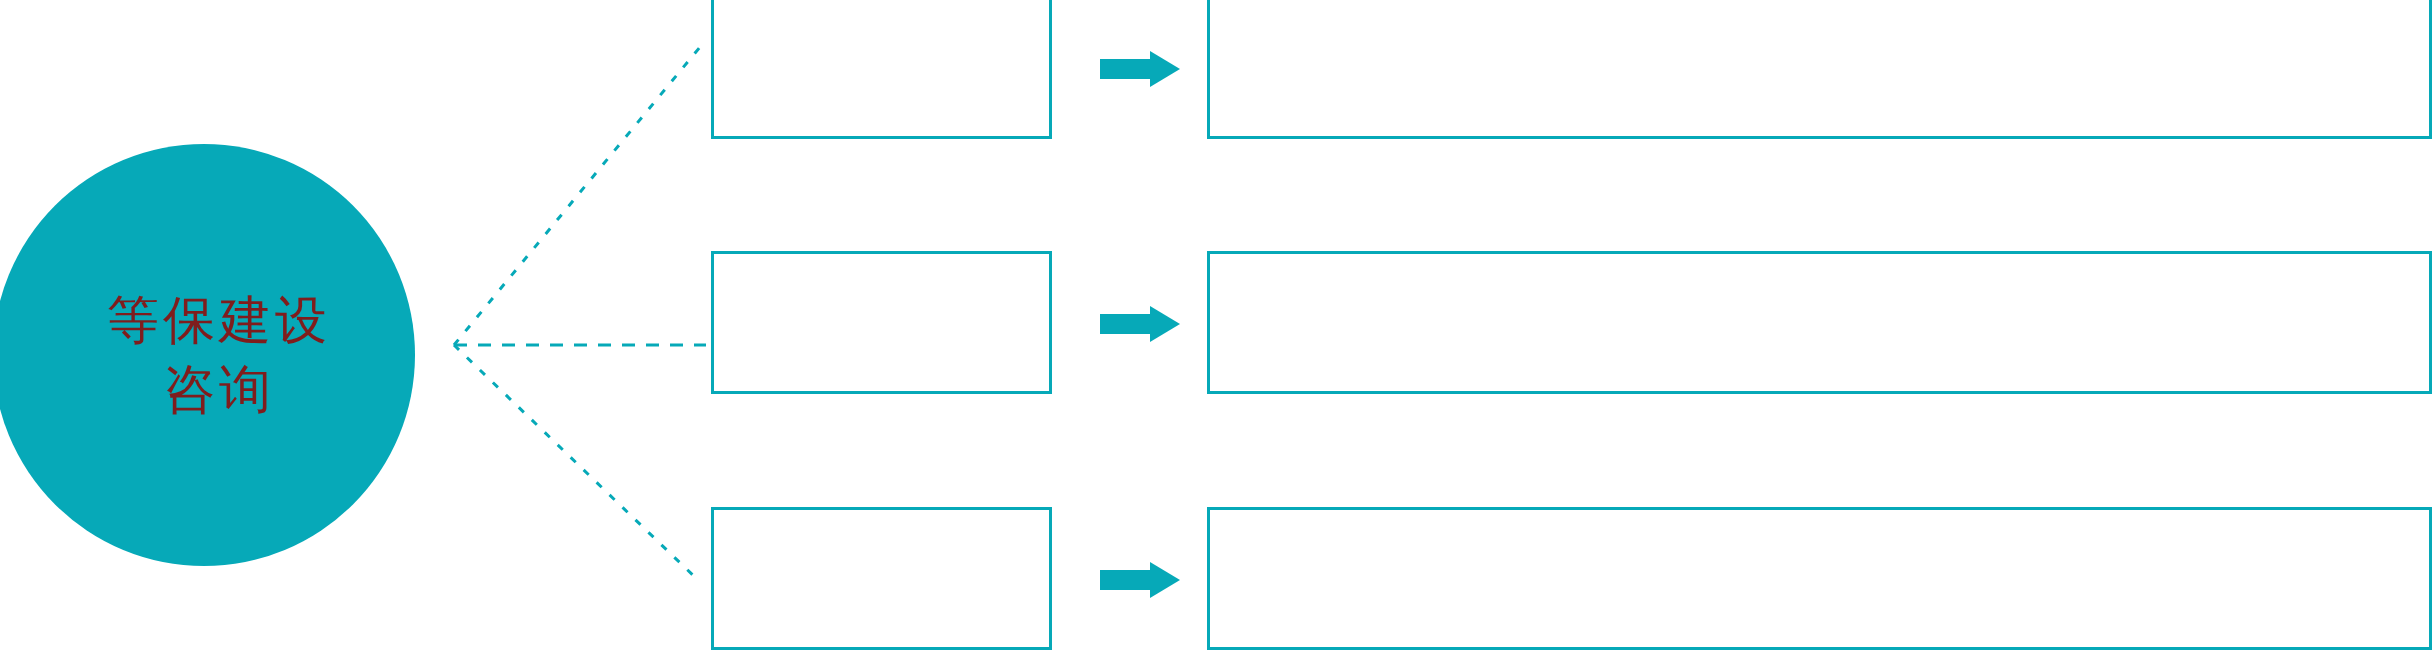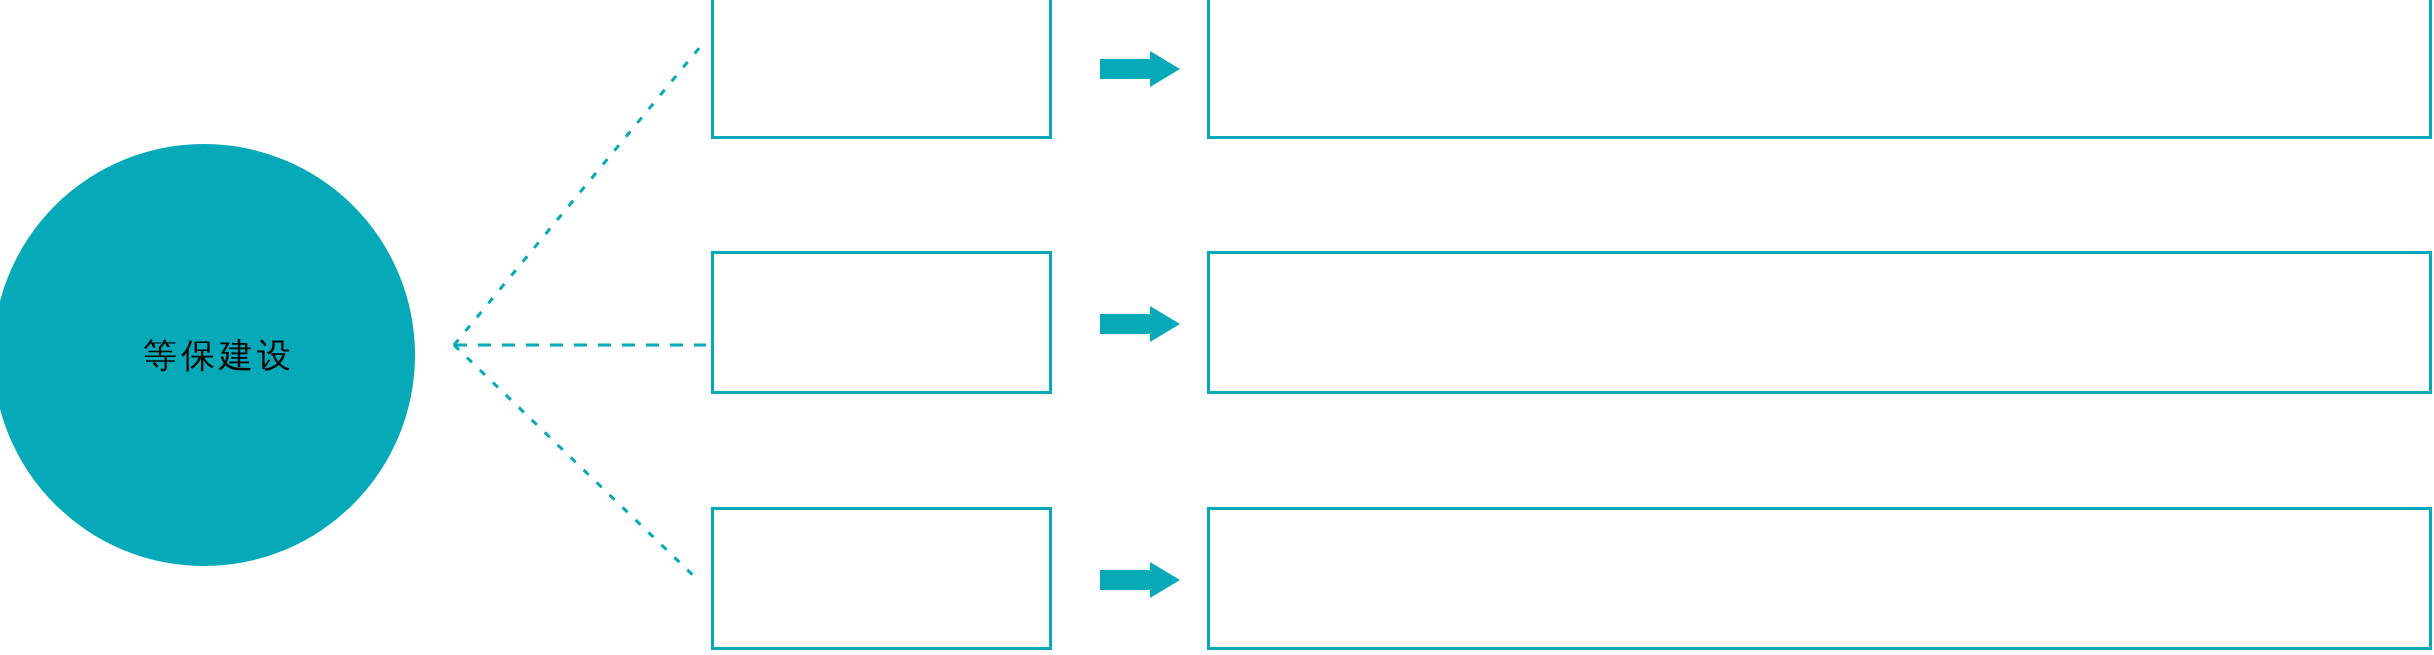--- a/index.html
+++ b/index.html
@@ -27,22 +27,22 @@
     height: 422px;
     border-radius: 50%;
     background: #06a9b8;
     display: flex;
     flex-direction: column;
     align-items: center;
     justify-content: center;
     box-sizing: border-box;
   }
   .hub-line {
-    color: #000000;
-    font-size: 34px;
+    color: #7f1d1d;
+    font-size: 52px;
     line-height: 1.32;
     letter-spacing: 4px;
     font-weight: 400;
     white-space: nowrap;
     text-align: center;
     padding-left: 30px;
   }
 
   
   .connectors {
@@ -127,20 +127,21 @@
     border-left: 30px solid #06a9b8;
   }
 </style>
 </head>
 <body>
 
 <div id="canvas">
 
   <div class="hub-circle">
     <div class="hub-line">等保建设</div>
+    <div class="hub-line">咨询</div>
   </div>
 
   <svg class="connectors" viewBox="0 0 2434 655" width="2434" height="655" xmlns="http://www.w3.org/2000/svg">
     <line x1="454" y1="345" x2="700" y2="47" stroke="#06a9b8" stroke-width="3" stroke-dasharray="7 11" stroke-linecap="butt"></line>
     <line x1="454" y1="345" x2="706" y2="345" stroke="#06a9b8" stroke-width="3" stroke-dasharray="13 11" stroke-linecap="butt"></line>
     <line x1="454" y1="345" x2="700" y2="582" stroke="#06a9b8" stroke-width="3" stroke-dasharray="7 11" stroke-linecap="butt"></line>
   </svg>
 
   <div class="row row-1">
     <div class="small-box">

